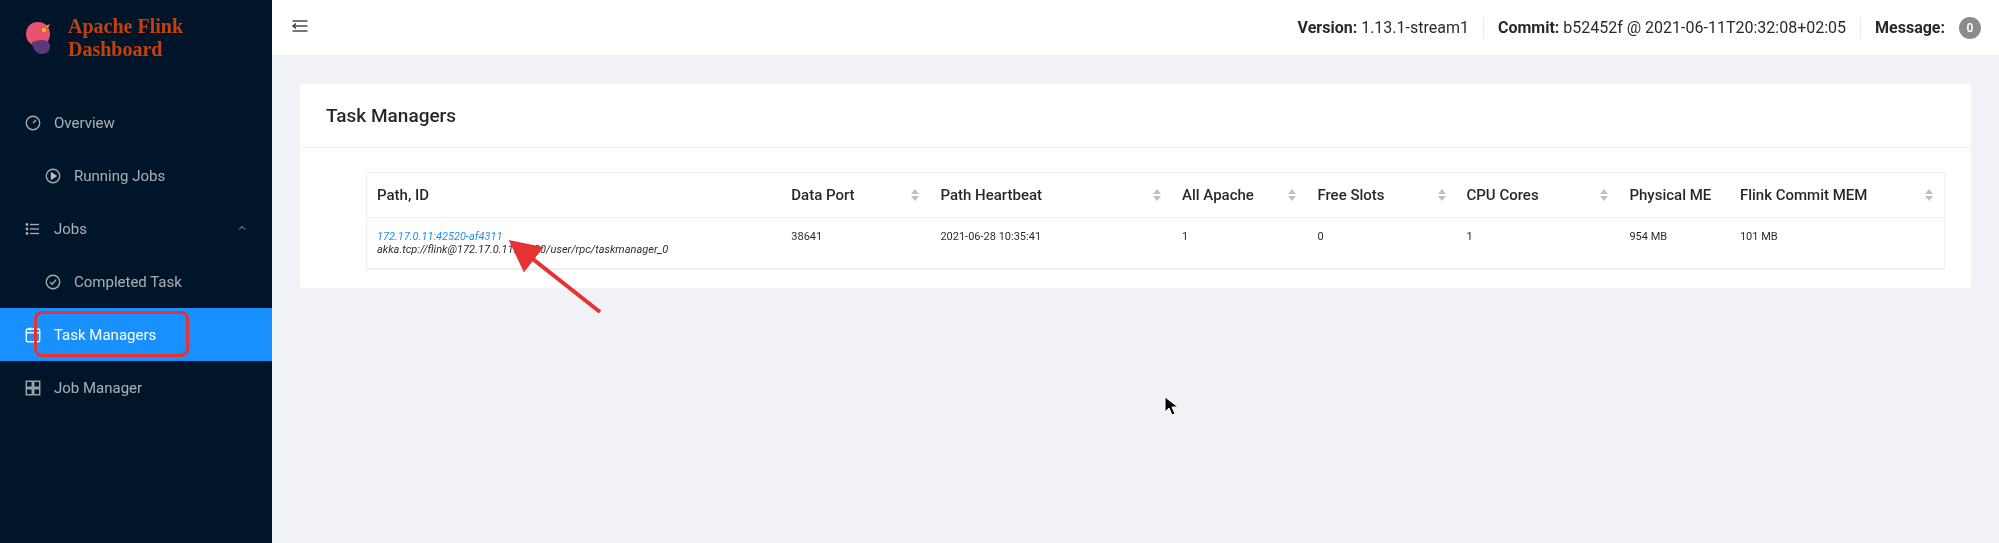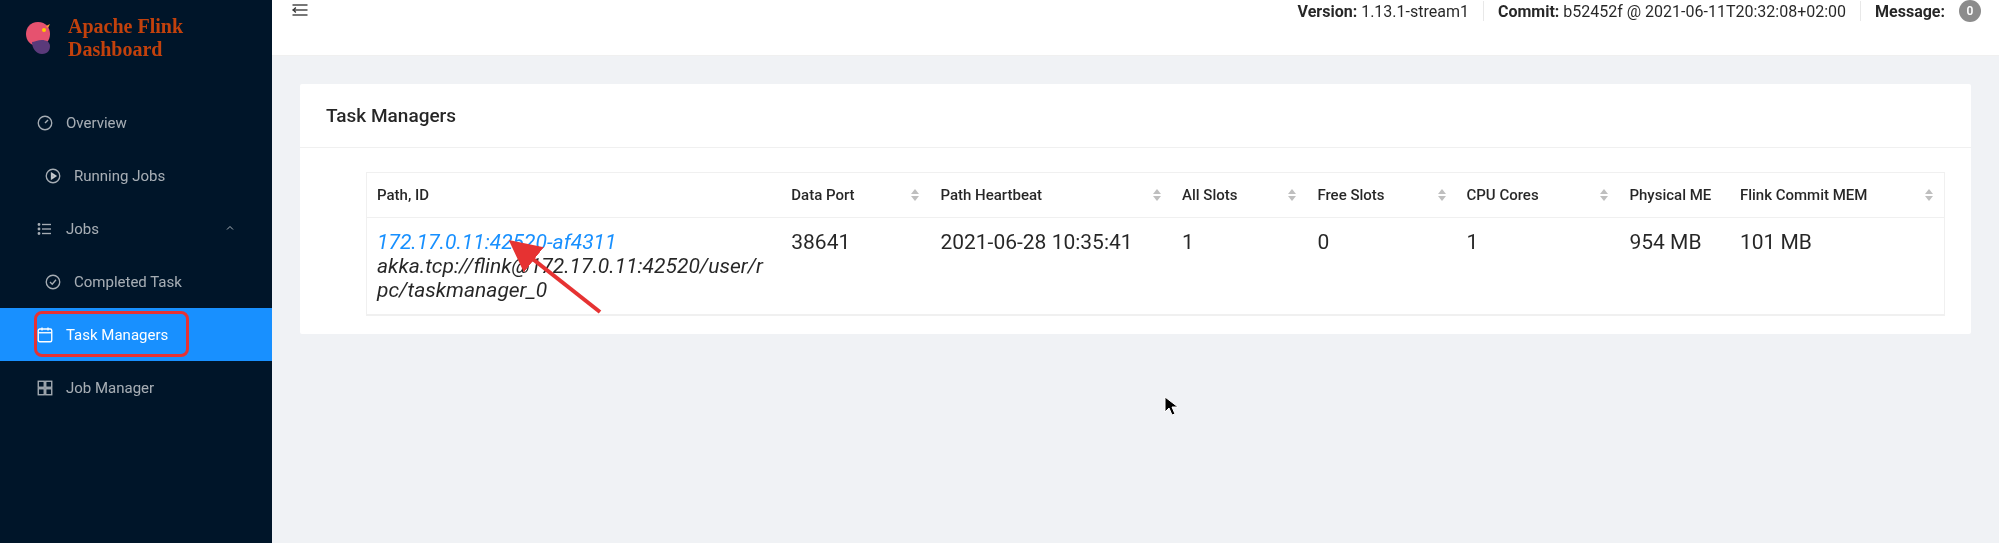--- a/index.html
+++ b/index.html
@@ -41,21 +41,21 @@
       font-size: 20px;
       font-weight: 600;
       font-family: Liberation Serif, serif;
     }
     .nav-menu {
       margin-top: 20px;
     }
     .nav-item {
       display: flex;
       align-items: center;
-      padding: 0 36px;
+      padding: 0 24px;
       height: 53px;
       color: rgba(255,255,255,0.65);
       cursor: pointer;
       gap: 12px;
       position: relative;
     }
     .nav-item.active {
       background: #1890ff;
       color: #fff;
     }
@@ -88,21 +88,21 @@
     
     .main {
       flex: 1;
       display: flex;
       flex-direction: column;
     }
     .topbar {
       background: #fff;
       height: 56px;
       display: flex;
-      align-items: flex-start;
+      align-items: center;
       padding: 0 18px;
       gap: 14px;
       border-bottom: 1px solid #f0f0f0;
     }
     .collapse-icon {
       cursor: pointer;
       font-size: 18px;
       color: #333;
     }
     .topbar-spacer {
@@ -187,21 +187,21 @@
       flex-direction: column;
       line-height: 0;
       gap: 0;
     }
     .sorter svg {
       width: 10px;
       height: 6px;
     }
     tbody td {
       padding: 12px 10px;
-      font-size: 21px;
+      font-size: 11px;
       color: rgba(0,0,0,0.85);
       vertical-align: top;
       border-bottom: 1px solid #f0f0f0;
     }
     .tm-link {
       color: #1890ff;
       font-style: italic;
       cursor: pointer;
     }
     .tm-path {
@@ -332,21 +332,21 @@
       </span>
       <div class="topbar-spacer"></div>
       <div class="topbar-meta">
         <span class="meta-item">
           <strong>Version:</strong>
           <span>1.13.1-stream1</span>
         </span>
         <span class="meta-divider"></span>
         <span class="meta-item">
           <strong>Commit:</strong>
-          <span>b52452f @ 2021-06-11T20:32:08+02:00</span>
+          <span>b52452f @ 2021-06-11T20:32:08+02:05</span>
         </span>
         <span class="meta-divider"></span>
         <span class="meta-item">
           <strong>Message:</strong>
         </span>
         <span class="badge">0</span>
       </div>
     </header>
 
     <section class="content">
@@ -395,21 +395,21 @@
                             <path d="M5 0 L9 5 L1 5 Z" fill="#bfbfbf"></path>
                           </svg>
                           <svg viewBox="0 0 10 6">
                             <path d="M5 6 L1 1 L9 1 Z" fill="#bfbfbf"></path>
                           </svg>
                         </span>
                       </div>
                   </th>
                   <th>
                     <div class="th-inner">
-                        <span>All Slots</span>
+                        <span>All Apache</span>
                         <span class="sorter">
                           <svg viewBox="0 0 10 6">
                             <path d="M5 0 L9 5 L1 5 Z" fill="#bfbfbf"></path>
                           </svg>
                           <svg viewBox="0 0 10 6">
                             <path d="M5 6 L1 1 L9 1 Z" fill="#bfbfbf"></path>
                           </svg>
                         </span>
                       </div>
                   </th>

